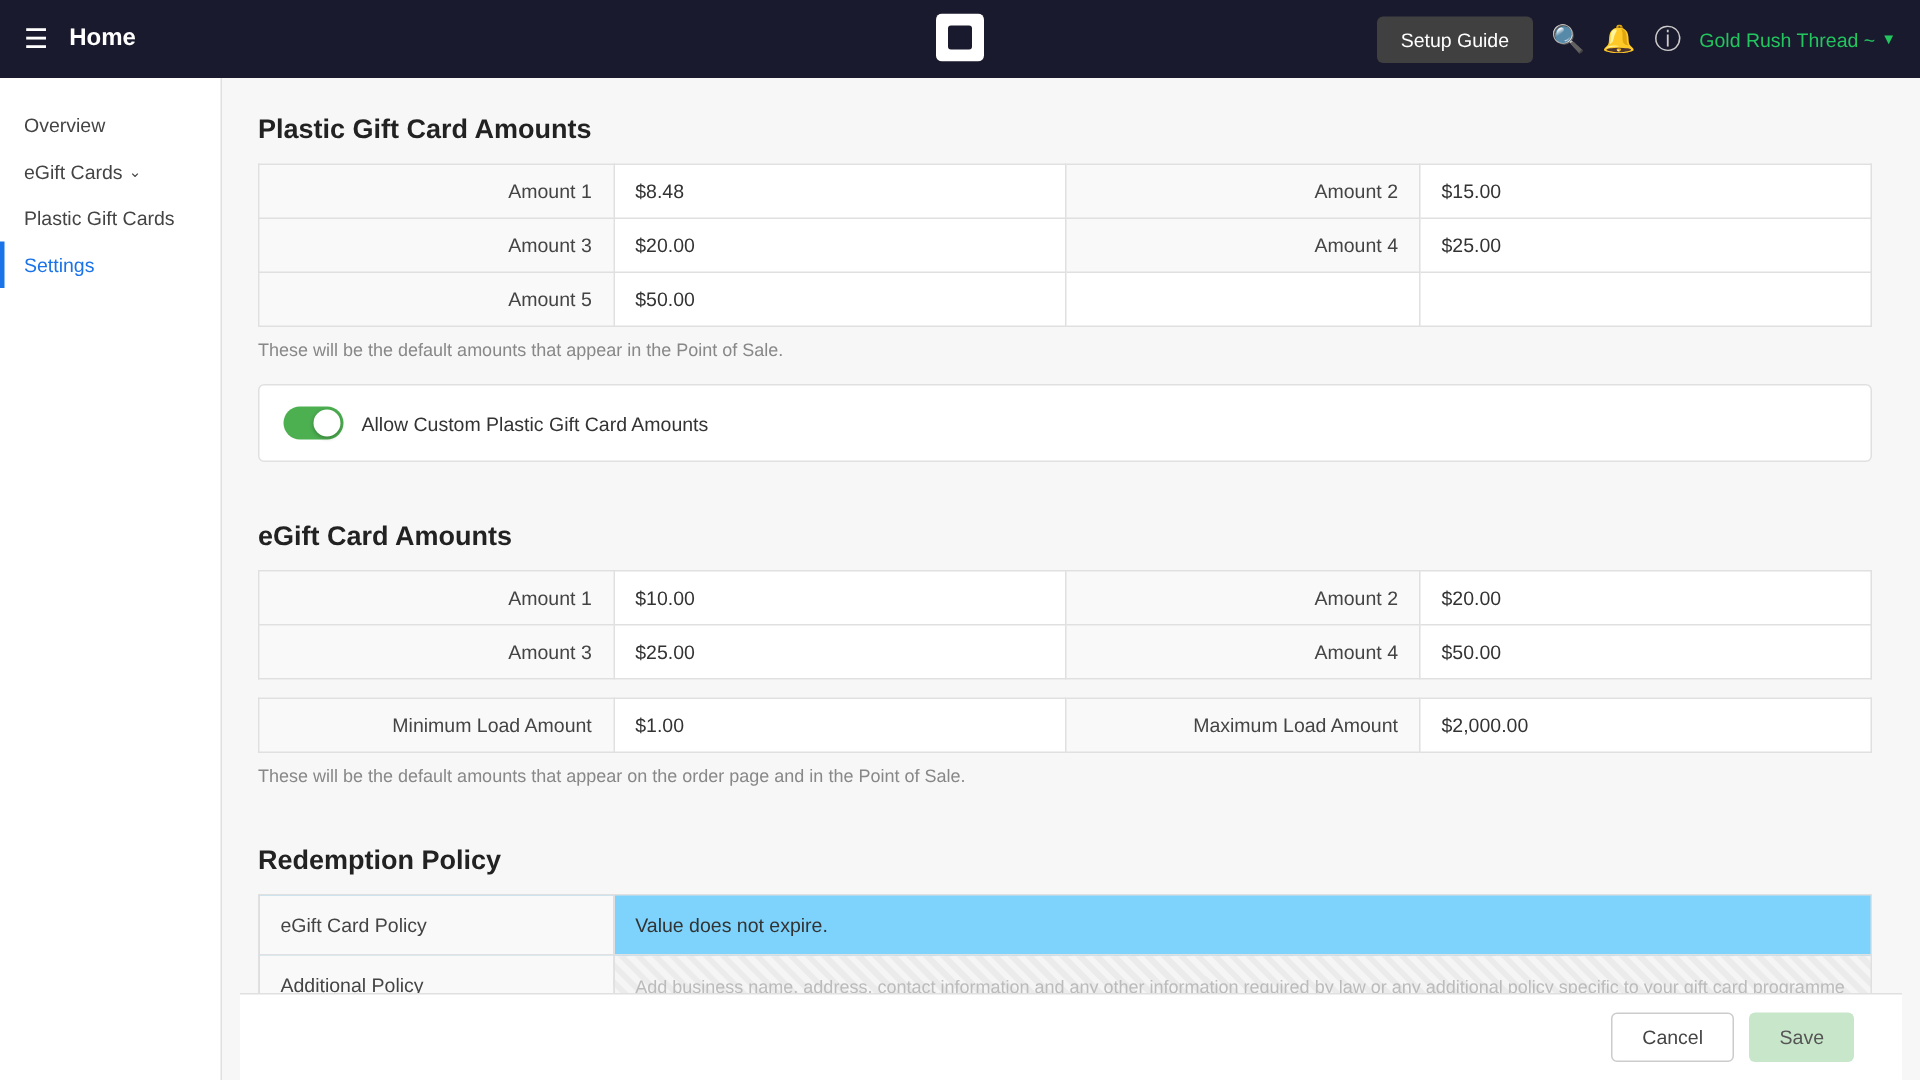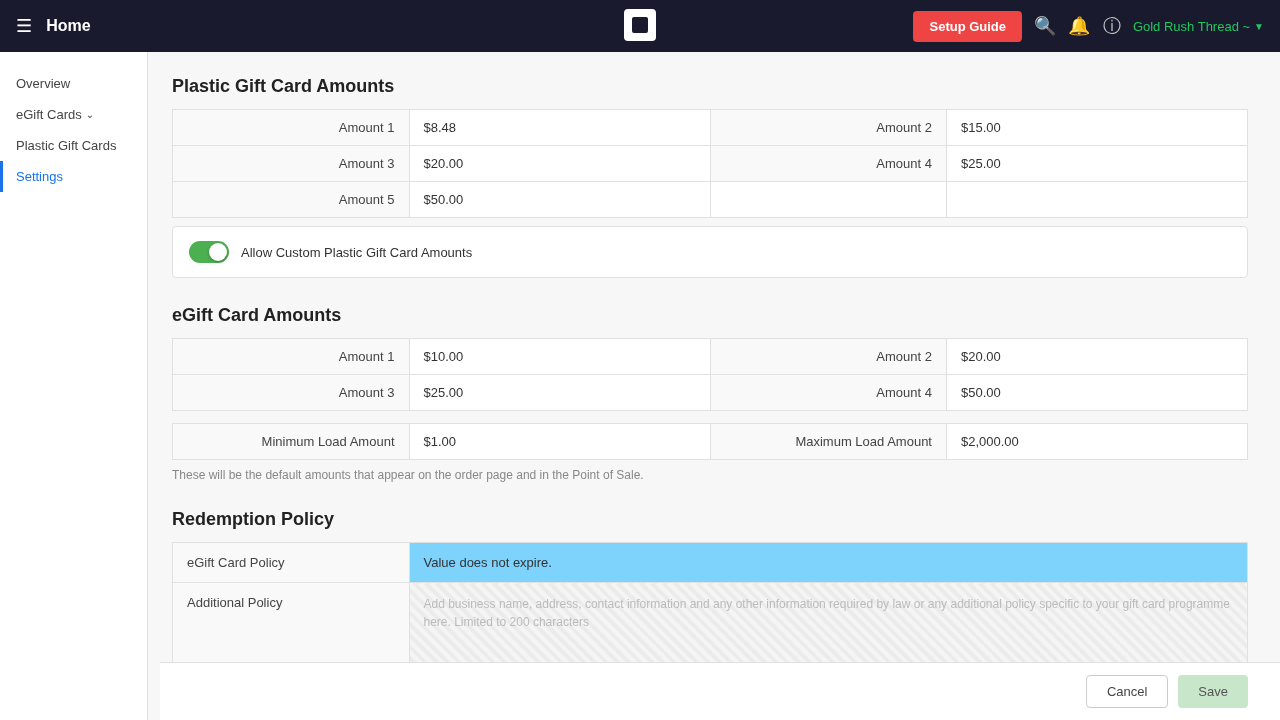--- a/index.html
+++ b/index.html
@@ -7,22 +7,22 @@
 
     
     .top-nav {
       display: flex; align-items: center; background: #1a1a2e; color: #fff;
       height: 52px; padding: 0 16px; position: fixed; top: 0; left: 0; right: 0; z-index: 100;
     }
     .nav-hamburger { font-size: 18px; margin-right: 14px; cursor: pointer; }
     .nav-title { font-size: 16px; font-weight: 600; flex: 1; }
     .nav-right { display: flex; align-items: center; gap: 12px; margin-left: auto; }
     .setup-guide-btn {
-      background: #ef4444; color: #fff; border: none; padding: 8px 16px;
-      border-radius: 4px; font-size: 13px; font-weight: 700; cursor: pointer;
+      background: #404040; color: #fff; border: none; padding: 8px 16px;
+      border-radius: 4px; font-size: 13px; font-weight: 400; cursor: pointer;
     }
     .nav-icon { color: #ccc; font-size: 18px; cursor: pointer; }
     .nav-store { color: #22c55e; font-size: 13px; cursor: pointer; display: flex; align-items: center; gap: 4px; }
     .nav-store-chevron { font-size: 10px; }
 
     
     .layout { display: flex; margin-top: 52px; height: calc(720px - 52px); }
 
     
     .sidebar { width: 148px; background: #fff; border-right: 1px solid #e0e0e0; padding: 16px 0; flex-shrink: 0; }
@@ -69,35 +69,35 @@
 
     
     .hatched {
       background: repeating-linear-gradient(
         45deg, #f5f5f5, #f5f5f5 4px, #ebebeb 4px, #ebebeb 8px
       );
     }
 
     
     .footer-actions {
-      position: fixed; bottom: 0; right: 0; left: 160px;
+      position: fixed; bottom: 0; right: 12px; left: 160px;
       background: #fff; border-top: 1px solid #e0e0e0;
       padding: 12px 32px; display: flex; justify-content: flex-end; gap: 10px;
     }
     .btn-cancel {
       padding: 8px 20px; border: 1px solid #ccc; background: #fff;
       border-radius: 4px; font-size: 13px; cursor: pointer; color: #444;
     }
     .btn-save {
       padding: 8px 20px; border: none; background: #c8e6c9;
       border-radius: 4px; font-size: 13px; cursor: pointer; color: #555;
     }
 
     
-    .section { margin-bottom: 27px; }
+    .section { margin-bottom: 39px; }
   </style>
 </head>
 <body>
 
 <nav class="top-nav">
   <span class="nav-hamburger">☰</span>
   <span class="nav-title">Home</span>
 
   <div style="position:absolute; left:50%; transform:translateX(-50%);">
     <svg width="32" height="32" viewBox="0 0 32 32">
@@ -157,20 +157,21 @@
           </tr>
           <tr>
             <td class="label-cell">Amount 5</td>
             <td class="value-cell">$50.00</td>
             <td style="background:#fff; border:1px solid #e0e0e0;"></td>
             <td style="background:#fff; border:1px solid #e0e0e0;"></td>
           </tr>
         </tbody>
       </table>
 
+      <p class="helper-text">These will be the default amounts that appear in the Point of Sale.</p>
 
       <div class="toggle-row">
         <div class="toggle-switch">
           <div class="toggle-knob"></div>
         </div>
         <span class="toggle-label">Allow Custom Plastic Gift Card Amounts</span>
       </div>
     </div>
 
     <div class="section">

